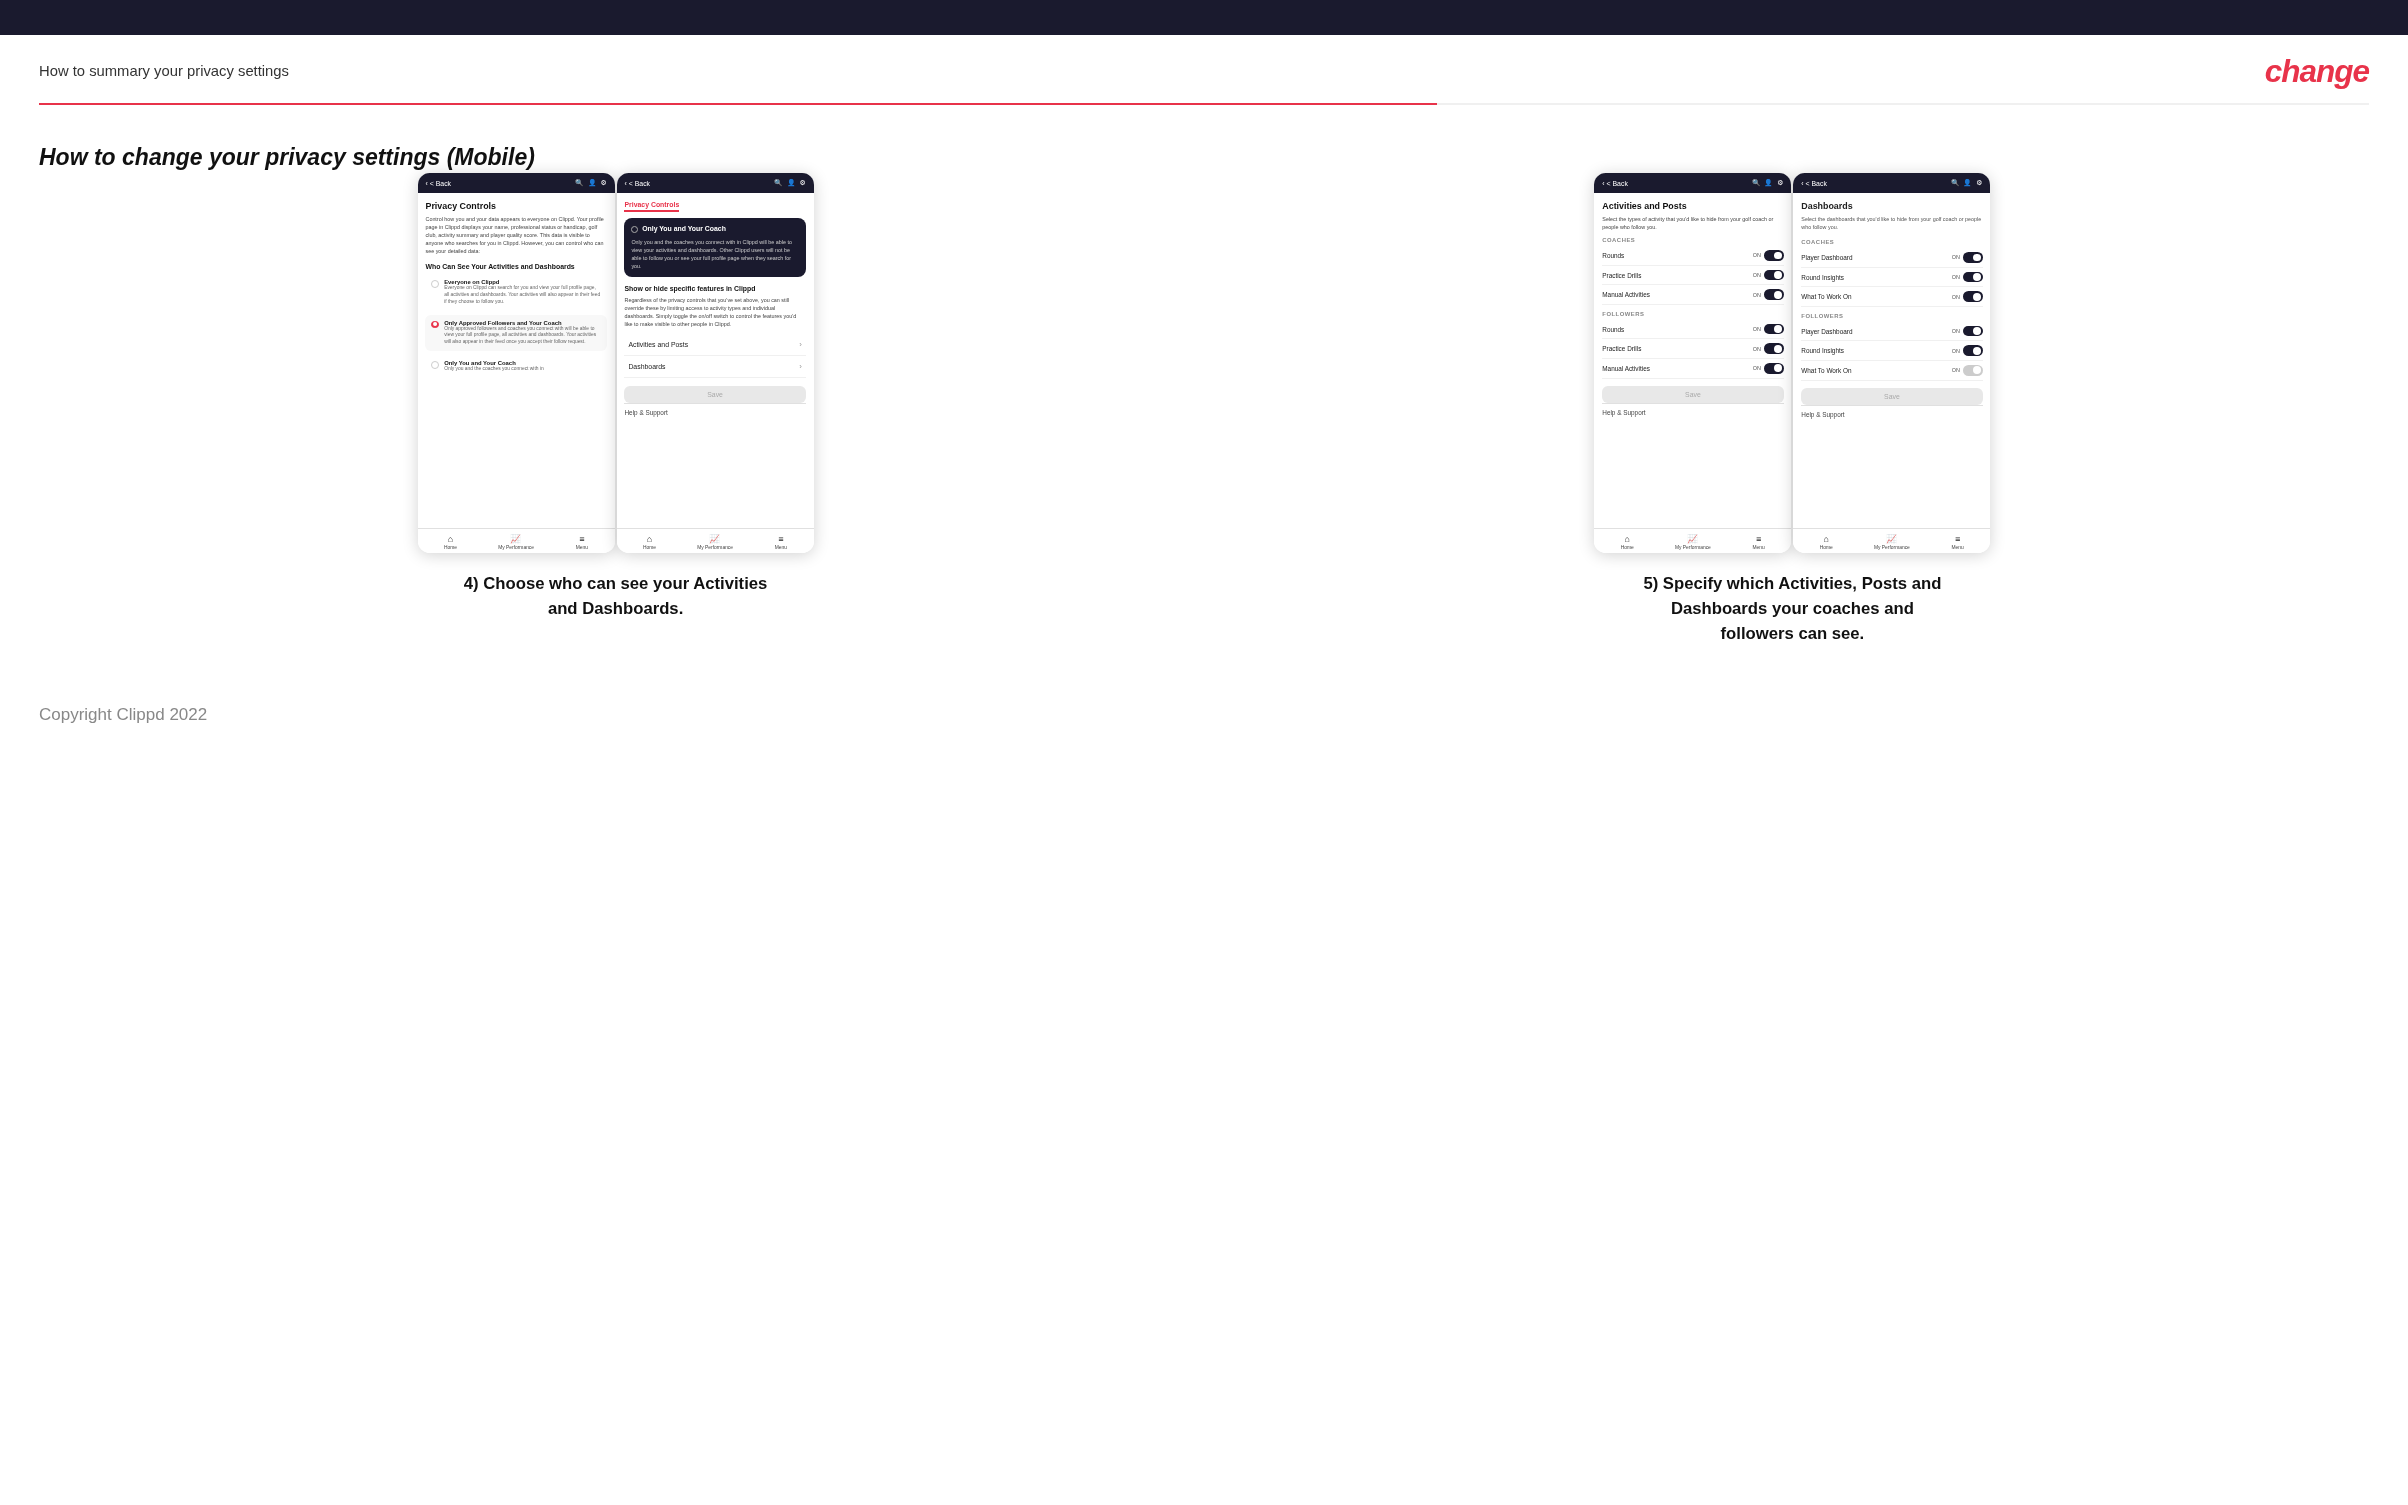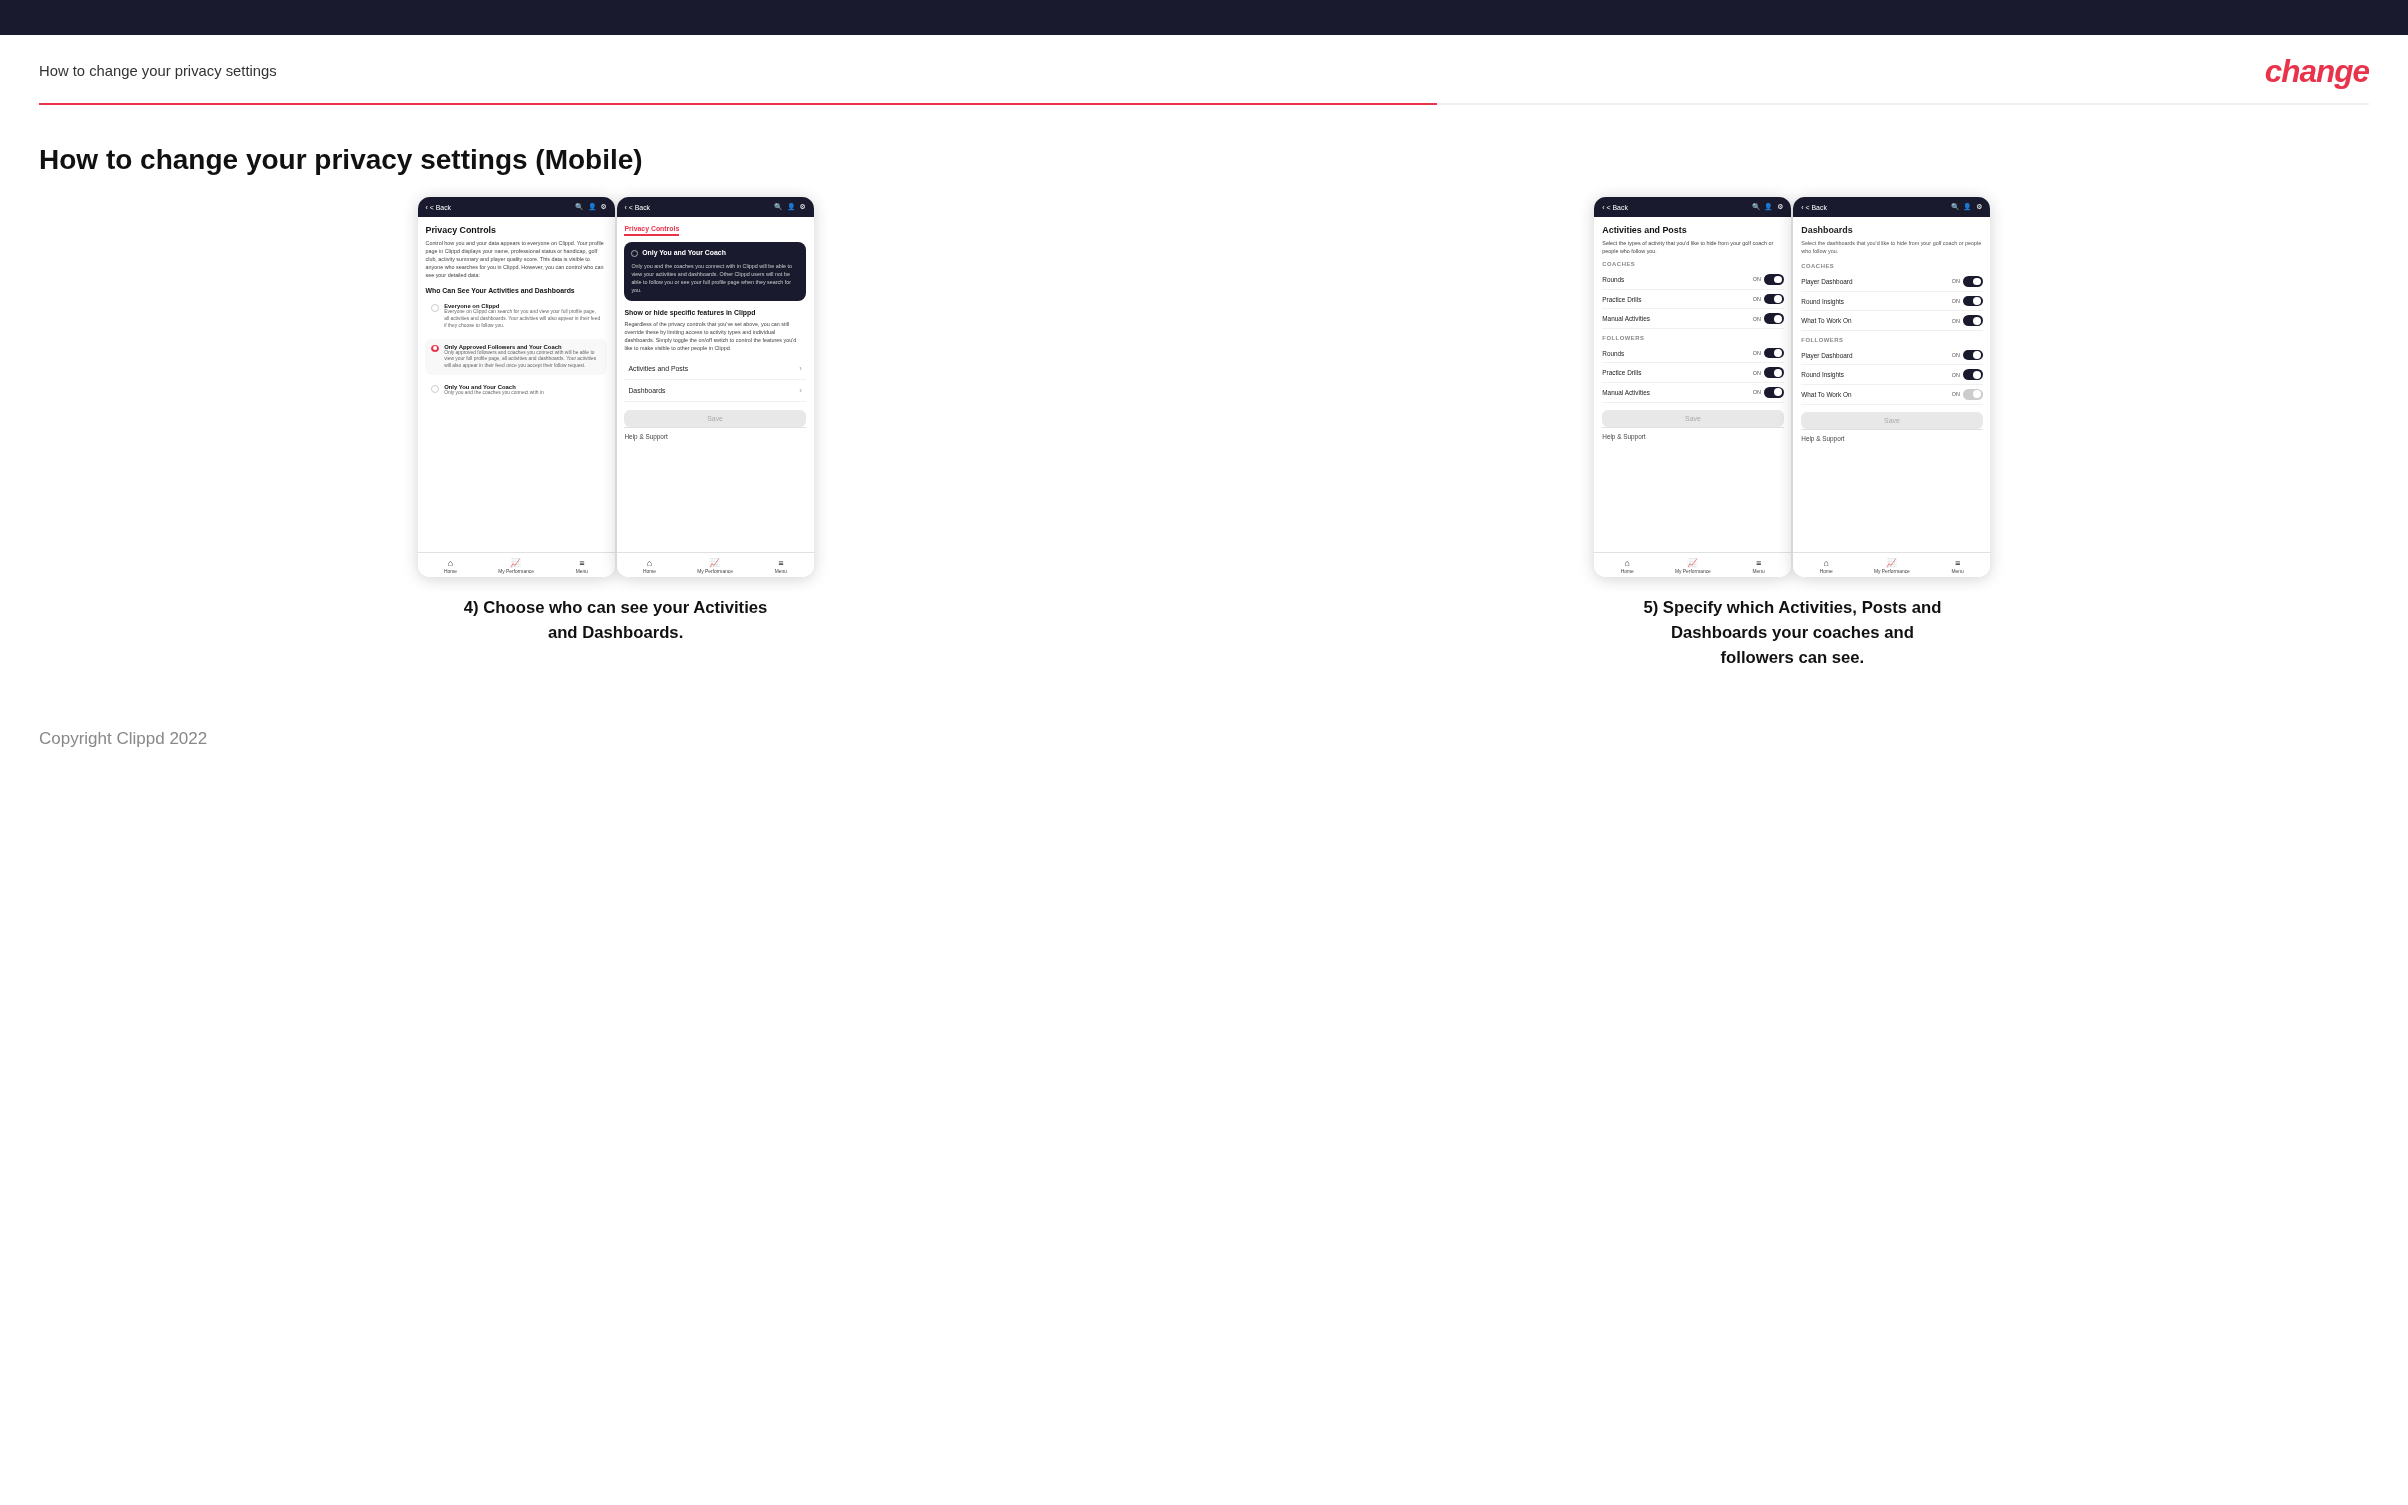--- a/index.html
+++ b/index.html
@@ -40,24 +40,25 @@
       background: linear-gradient(to right, #e8334a 60%, #f0f0f0 60%);
       margin: 0 39px;
     }
 
     
     .main-content {
       padding: 39px 39px 29.6px 39px;
     }
 
     .page-heading {
-      font-size: 28px;
+      font-size: 23px;
       font-weight: 800;
       color: #111;
-      margin-bottom: 21px;
+      margin-bottom: 2px;
+      font-style: italic;
     }
     .page-subheading {
       font-size: 17.7px;
       color: #333;
       margin-bottom: 35px;
     }
 
     
     .screenshots-row {
       display: flex;
@@ -348,21 +349,21 @@
       font-size: 17px;
       color: #888;
     }
   </style>
 </head>
 <body>
 
 <div class="top-bar"></div>
 
 <div class="header">
-  <span class="header-title">How to change your privacy settings</span>
+  <span class="header-title">How to summary your privacy settings</span>
   <span class="logo">change</span>
 </div>
 
 <div class="divider"></div>
 
 <div class="main-content">
 
   <h1 class="page-heading">How to change your privacy settings (Mobile)</h1>
 
   <div class="screenshots-row">

